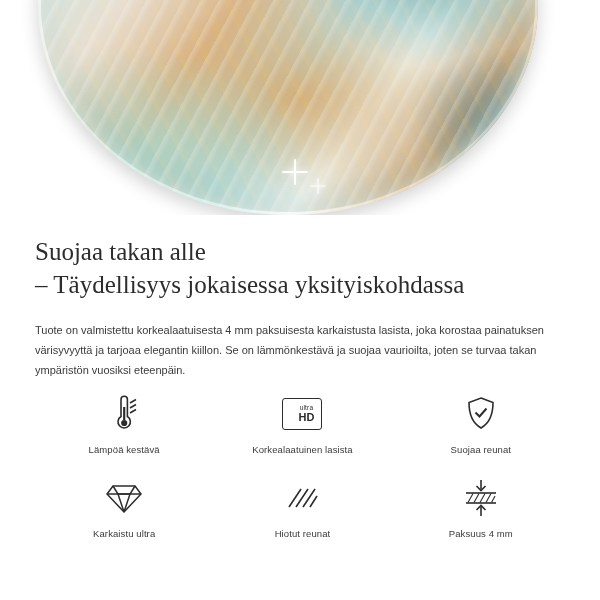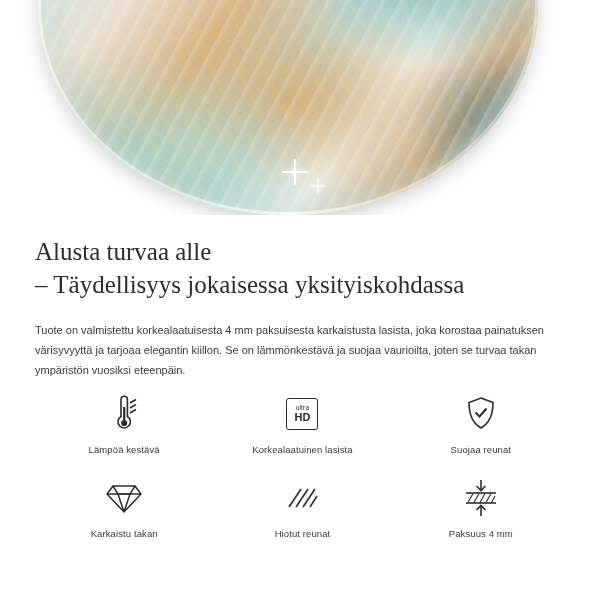--- a/index.html
+++ b/index.html
@@ -143,20 +143,21 @@
   .ultra-hd {
     width: 30px;
     height: 30px;
     border: 1.6px solid #2c2c2c;
     border-radius: 3px;
     display: flex;
     flex-direction: column;
     align-items: center;
     justify-content: center;
     line-height: 1;
+    padding-left: 8px;
   }
   .ultra-hd .u {
     font-size: 6.5px;
     letter-spacing: 0.2px;
     color: #2c2c2c;
     margin-bottom: 1px;
   }
   .ultra-hd .hd {
     font-size: 11px;
     font-weight: bold;
@@ -171,21 +172,21 @@
   <div class="hero">
     <div class="hero-plate">
       <div class="hero-plate-edge"></div>
     </div>
     <div class="sparkle s1"></div>
     <div class="sparkle s2"></div>
   </div>
 
   <div class="content">
     <h1 class="headline">
-      <span>Alusta turvaa alle</span>
+      <span>Suojaa takan alle</span>
       <span class="l2">– Täydellisyys jokaisessa yksityiskohdassa</span>
     </h1>
 
     <p class="body-copy">Tuote on valmistettu korkealaatuisesta 4 mm paksuisesta karkaistusta lasista, joka korostaa painatuksen värisyvyyttä ja tarjoaa elegantin kiillon. Se on lämmönkestävä ja suojaa vaurioilta, joten se turvaa takan ympäristön vuosiksi eteenpäin.</p>
   </div>
 
   <div class="features">
 
     <div class="feature">
       <div class="feature-icon">
@@ -224,21 +225,21 @@
     <div class="feature">
       <div class="feature-icon">
         <svg width="38" height="34" viewBox="0 0 38 34" fill="none" stroke="#2c2c2c" stroke-width="1.5">
           <path d="M8 5 H30 L36 13 L19 31 L2 13 Z"></path>
           <path d="M2 13 H36"></path>
           <path d="M8 5 L13 13 L19 31"></path>
           <path d="M30 5 L25 13 L19 31"></path>
           <path d="M13 13 H25"></path>
         </svg>
       </div>
-      <div class="feature-label">Karkaistu takan</div>
+      <div class="feature-label">Karkaistu ultra</div>
     </div>
 
     <div class="feature">
       <div class="feature-icon">
         <svg width="38" height="30" viewBox="0 0 38 30" fill="none" stroke="#2c2c2c" stroke-width="1.6">
           <line x1="6" y1="24" x2="18" y2="6"></line>
           <line x1="13" y1="24" x2="25" y2="6"></line>
           <line x1="20" y1="24" x2="32" y2="6"></line>
           <line x1="27" y1="24" x2="34" y2="13"></line>
         </svg>

